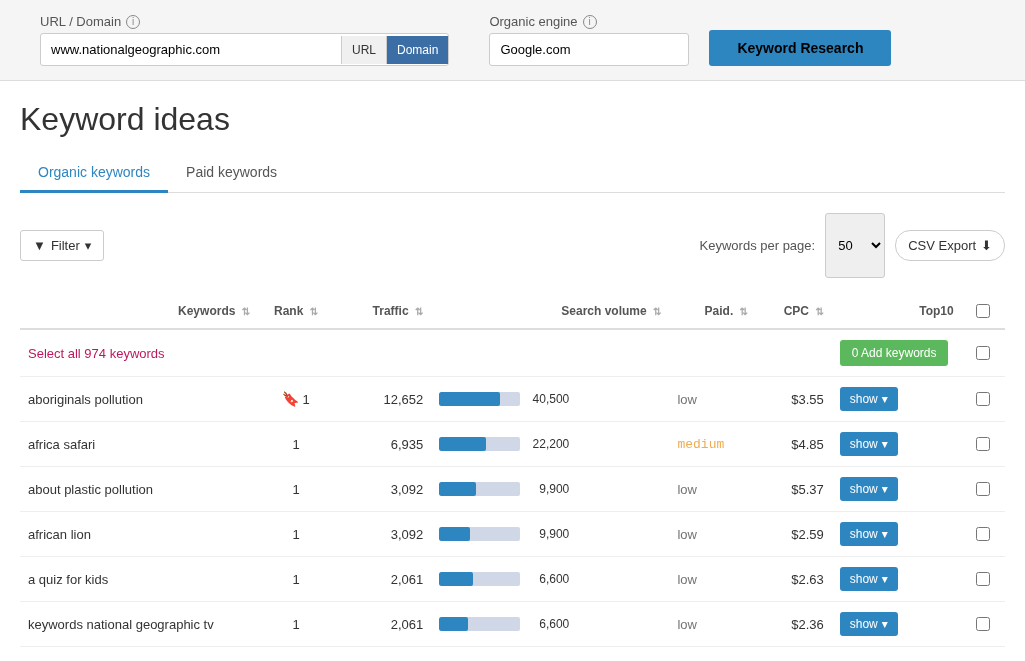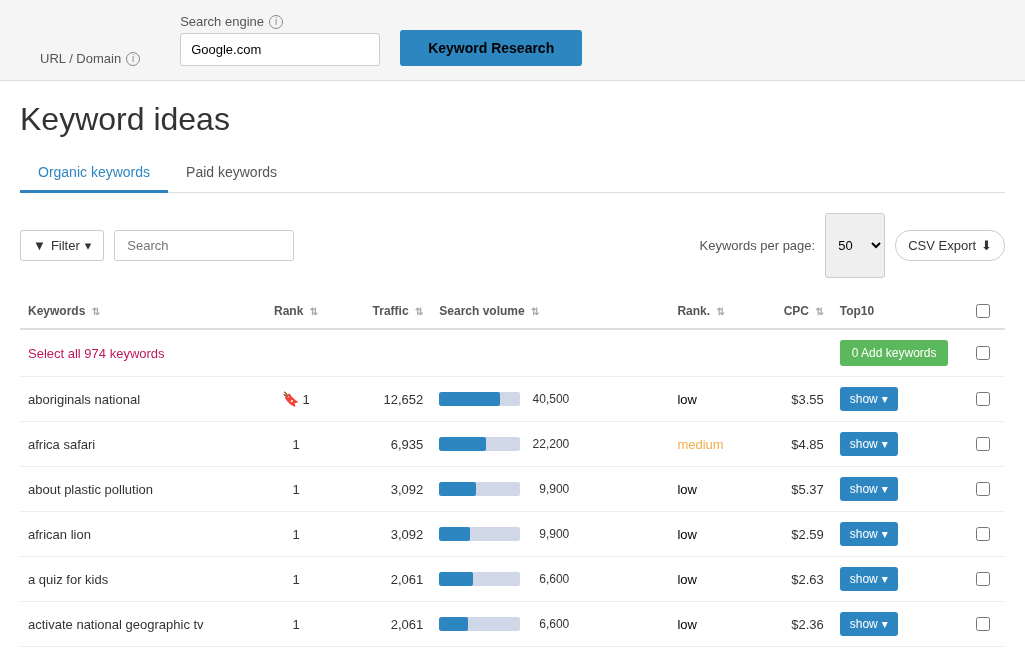--- a/index.html
+++ b/index.html
@@ -71,21 +71,21 @@
     }
     .csv-btn {
       display: flex; align-items: center; gap: 5px;
       border: 1px solid #ccc; border-radius: 15px; padding: 7px 12px;
       background: #fff; cursor: pointer; font-size: 13px; color: #333;
     }
 
     table { width: 100%; border-collapse: collapse; }
     thead tr { border-bottom: 2px solid #ddd; }
     th {
-      text-align: left; padding: 10px 8px; font-size: 12px; font-weight: bold;
+      text-align: right; padding: 10px 8px; font-size: 12px; font-weight: bold;
       color: #555; white-space: nowrap; cursor: pointer;
     }
     th .sort-icon { color: #aaa; font-size: 10px; margin-left: 3px; }
     tbody tr { border-bottom: 1px solid #eee; }
     td { padding: 10px 8px; font-size: 13px; vertical-align: middle; }
 
     .col-keywords { width: 220px; }
     .col-rank { width: 70px; text-align: center; }
     .col-traffic { width: 90px; text-align: right; }
     .col-searchvol { width: 220px; }
@@ -100,22 +100,22 @@
       padding: 6px 12px; font-size: 12px; cursor: pointer;
     }
     .bar-container { display: flex; align-items: center; gap: 4px; width: 130px; }
     .bar-bg { background: #d0d8e8; border-radius: 2px; height: 14px; flex: 1; overflow: hidden; }
     .bar-fill { background: #2e86c1; height: 100%; border-radius: 2px; }
     .vol-num { font-size: 12px; color: #333; min-width: 45px; text-align: right; }
 
     .rank-cell { display: flex; align-items: center; justify-content: center; gap: 3px; }
     .rank-bookmark { color: #2e86c1; font-size: 14px; }
 
-    .comp-low { color: #000000; }
-    .comp-medium { color: #f0ad4e; }
+    .comp-low { color: #737373; }
+    .comp-medium { color: #f0ad4e; font-family: Liberation Mono, monospace; }
 
     .show-btn {
       display: inline-flex; align-items: center; gap: 4px;
       background: #2e86c1; color: #fff; border: none; border-radius: 3px;
       padding: 5px 10px; font-size: 12px; cursor: pointer; white-space: nowrap;
     }
 
     .checkbox-cell { display: flex; align-items: center; justify-content: center; }
     input[type="checkbox"] { cursor: pointer; width: 14px; height: 14px; }
 
@@ -124,25 +124,30 @@
   </style>
 </head>
 <body>
 
 <div class="top-bar">
   <div class="input-group">
     <label>
       <span>URL / Domain</span>
       <span class="info-icon">i</span>
     </label>
+    <div class="url-input-wrapper">
+      <input type="text" value="www.nationalgeographic.com" style="">
+      <button class="url-btn">URL</button>
+      <button class="url-btn active">Domain</button>
+    </div>
   </div>
 
   <div class="input-group">
     <label>
-      <span>Search engine</span>
+      <span>Organic engine</span>
       <span class="info-icon">i</span>
     </label>
     <input type="text" class="search-engine-input" value="Google.com" style="">
   </div>
 
   <button class="keyword-research-btn">Keyword Research</button>
 </div>
 
 <div class="main-content">
   <h1 class="page-title">Keyword ideas</h1>
@@ -152,21 +157,20 @@
     <div class="tab">Paid keywords</div>
   </div>
 
   <div class="toolbar">
     <div class="toolbar-left">
       <button class="filter-btn">
         <span>▼</span>
         <span>Filter</span>
         <span>▾</span>
       </button>
-      <input type="text" class="search-box" placeholder="Search" style="">
     </div>
     <div class="toolbar-right">
       <span class="per-page-label">Keywords per page:</span>
       <select class="per-page-select">
         <option>50</option>
         <option>100</option>
         <option>200</option>
       </select>
       <button class="csv-btn">
         <span>CSV Export</span>
@@ -188,21 +192,21 @@
         </th>
         <th class="col-traffic">
           <span>Traffic</span>
           <span class="sort-icon">⇅</span>
         </th>
         <th class="col-searchvol">
           <span>Search volume</span>
           <span class="sort-icon">⇅</span>
         </th>
         <th class="col-comp">
-          <span>Rank.</span>
+          <span>Paid.</span>
           <span class="sort-icon">⇅</span>
         </th>
         <th class="col-cpc">
           <span>CPC</span>
           <span class="sort-icon">⇅</span>
         </th>
         <th class="col-top10">
           <span>Top10</span>
         </th>
         <th class="col-check">
@@ -221,21 +225,21 @@
         <td>
           <button class="add-keywords-btn">0 Add keywords</button>
         </td>
         <td>
           <div class="checkbox-cell">
             <input type="checkbox" style="">
           </div>
         </td>
       </tr>
     <tr>
-    <td class="col-keywords">aboriginals national</td>
+    <td class="col-keywords">aboriginals pollution</td>
     <td class="col-rank">
       <div class="rank-cell">
         <span class="rank-bookmark">🔖</span>
         <span>1</span>
       </div>
     </td>
     <td class="col-traffic">12,652</td>
     <td class="col-searchvol">
       <div class="bar-container">
         <div class="bar-bg">
@@ -371,21 +375,21 @@
         show <span>▾</span>
       </button>
     </td>
     <td class="col-check">
       <div class="checkbox-cell">
         <input type="checkbox" style="">
       </div>
     </td>
   </tr>
         <tr>
-    <td class="col-keywords">activate national geographic tv</td>
+    <td class="col-keywords">keywords national geographic tv</td>
     <td class="col-rank">
       <div class="rank-cell">
 
         <span>1</span>
       </div>
     </td>
     <td class="col-traffic">2,061</td>
     <td class="col-searchvol">
       <div class="bar-container">
         <div class="bar-bg">

